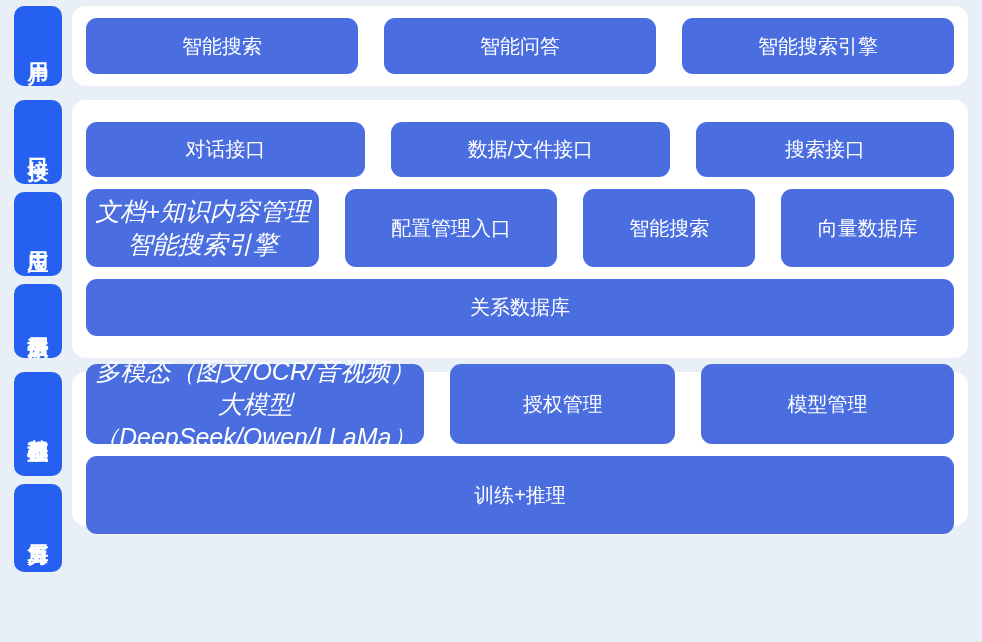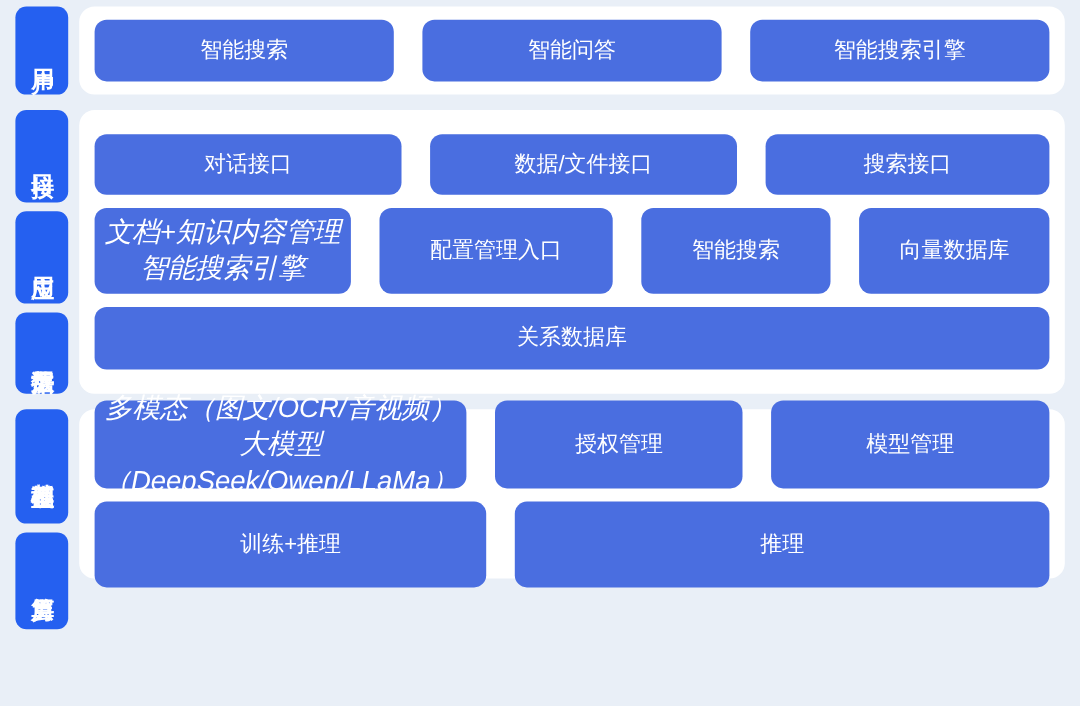--- a/index.html
+++ b/index.html
@@ -170,19 +170,18 @@
 
       <div class="row row-model">
         <div class="box two-line" style="flex:1.24">多模态（图文/OCR/音视频）
 大模型（DeepSeek/Qwen/LLaMa）</div>
         <div class="box" style="flex:0.88">授权管理</div>
         <div class="box" style="flex:1">模型管理</div>
       </div>
 
       <div class="row row-compute">
         <div class="box" style="flex:1">训练+推理</div>
-        <div class="box" style="flex:1.38">推理</div>
       </div>
 
     </div>
   </div>
 
 </div>
 
 </body></html>

